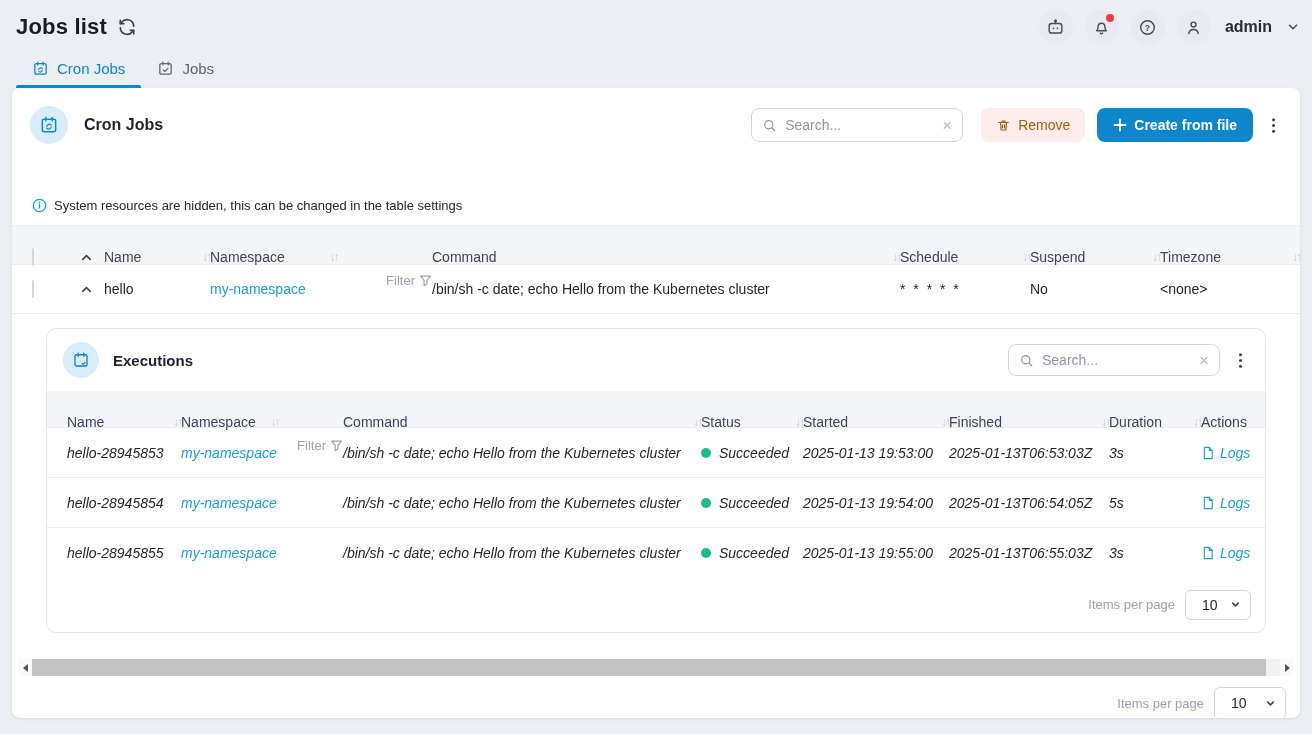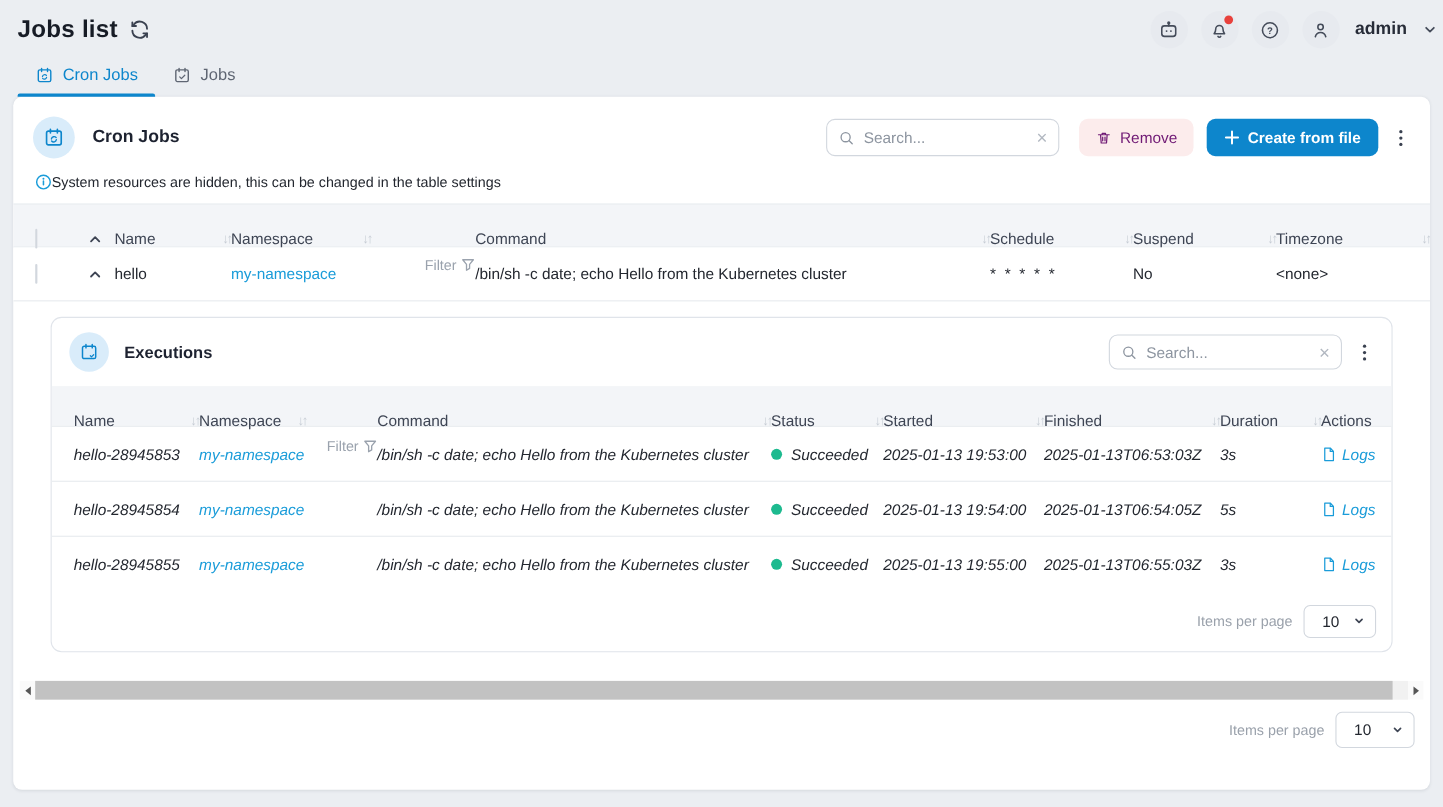--- a/index.html
+++ b/index.html
@@ -7,21 +7,21 @@
   body {
     background:#ebeef2;
     font-family:"Liberation Sans", sans-serif;
     color:#23272f;
     overflow:hidden;
     font-size:14px;
   }
   svg { display:block; }
 
   
-  .topbar { display:flex; align-items:center; padding:10px 5px 8px 16px; height:52px;text-align:center; }
+  .topbar { display:flex; align-items:center; padding:10px 12px 8px 16px; height:52px;text-align:center; }
   .page-title { font-size:22px; font-weight:bold; color:#171c26; letter-spacing:.2px; }
   .refresh { margin-left:10px; color:#3a4150; cursor:pointer; }
   .top-actions { margin-left:auto; display:flex; align-items:center; gap:12px; }
   .icon-circle { width:34px; height:34px; border-radius:50%; background:#e7eaef; display:flex; align-items:center; justify-content:center; color:#454c5a; position:relative; cursor:pointer; }
   .badge { position:absolute; top:4px; right:5px; width:8px; height:8px; border-radius:50%; background:#e8413c; }
   .username { font-size:16px; color:#272c38; margin-left:2px; cursor:pointer;font-weight:bold; }
   .caret { color:#454c5a; margin-left:2px; cursor:pointer; }
 
   
   .tabs { display:flex; padding:0 16px; height:36px; align-items:flex-end; }
@@ -36,25 +36,25 @@
   .entity-icon { width:38px; height:38px; border-radius:50%; background:#d9ecfa; color:#0d86cc; display:flex; align-items:center; justify-content:center; flex:none; }
   .card-title { font-size:16px; font-weight:bold; color:#1d2230; margin-left:16px; }
   .spacer { flex:1; }
 
   .search { width:212px; height:34px; border:1px solid #d2d7de; border-radius:8px; display:flex; align-items:center; padding:0 10px; gap:8px; color:#8d95a0; background:#fff; }
   .search input { border:none; outline:none; flex:1; font-size:14px; font-family:"Liberation Sans", sans-serif; color:#23272f; background:transparent; min-width:0; }
   .search input::placeholder { color:#8d95a0; }
   .clear-x { color:#b2b8c1; font-size:17px; cursor:pointer; line-height:1; }
 
   .btn { height:34px; border:none; border-radius:8px; font-size:14px; font-family:"Liberation Sans", sans-serif; display:flex; align-items:center; gap:7px; cursor:pointer; }
-  .btn-remove { background:#fcecec; color:#701a75; padding:0 15px; margin-left:18px; cursor:default;text-align:right; }
+  .btn-remove { background:#fcecec; color:#a16207; padding:0 15px; margin-left:18px; cursor:default;text-align:right; }
   .btn-create { background:#0d86cc; color:#fff; padding:0 16px; margin-left:12px; font-weight:bold; }
   .kebab { margin-left:12px; padding:4px 6px; color:#3a4150; cursor:pointer; }
 
-  .info-row { display:flex; align-items:flex-start; padding:2px 20px 12px 20px; font-size:13px; color:#23272f; }
+  .info-row { display:flex; align-items:flex-start; gap:7px; padding:2px 20px 12px 20px; font-size:13px; color:#23272f;margin-top:40px; }
 
   
   .cj-grid { display:grid; grid-template-columns:56px 36px 106px 222px 468px 130px 130px 1fr; align-items:center; }
   .cj-header { background:#f3f5f8; height:40px; font-size:14px; color:#3e4554; border-top:1px solid #eaedf1; border-bottom:1px solid #eaedf1; }
   .hcell { display:flex; align-items:center; gap:5px; cursor:pointer;justify-content:space-between; }
   .sort { color:#c7cdd5; font-size:12px; letter-spacing:-2px; margin-left:2px; flex:none; }
   .filter { display:flex; align-items:center; gap:4px; color:#9aa2ad; font-size:13px; margin-left:6px; cursor:pointer;margin-top:47px; }
   .cj-row { height:49px; border-bottom:1px solid #e7eaee; font-size:14px; background:#fff; }
   .checkbox { width:18px; height:18px; border:1.5px solid #d2d7de; border-radius:4px; background:#fff; margin-left:20px; cursor:pointer; }
   .chev-up { color:#3e4554; display:flex; justify-content:center; cursor:pointer; }

